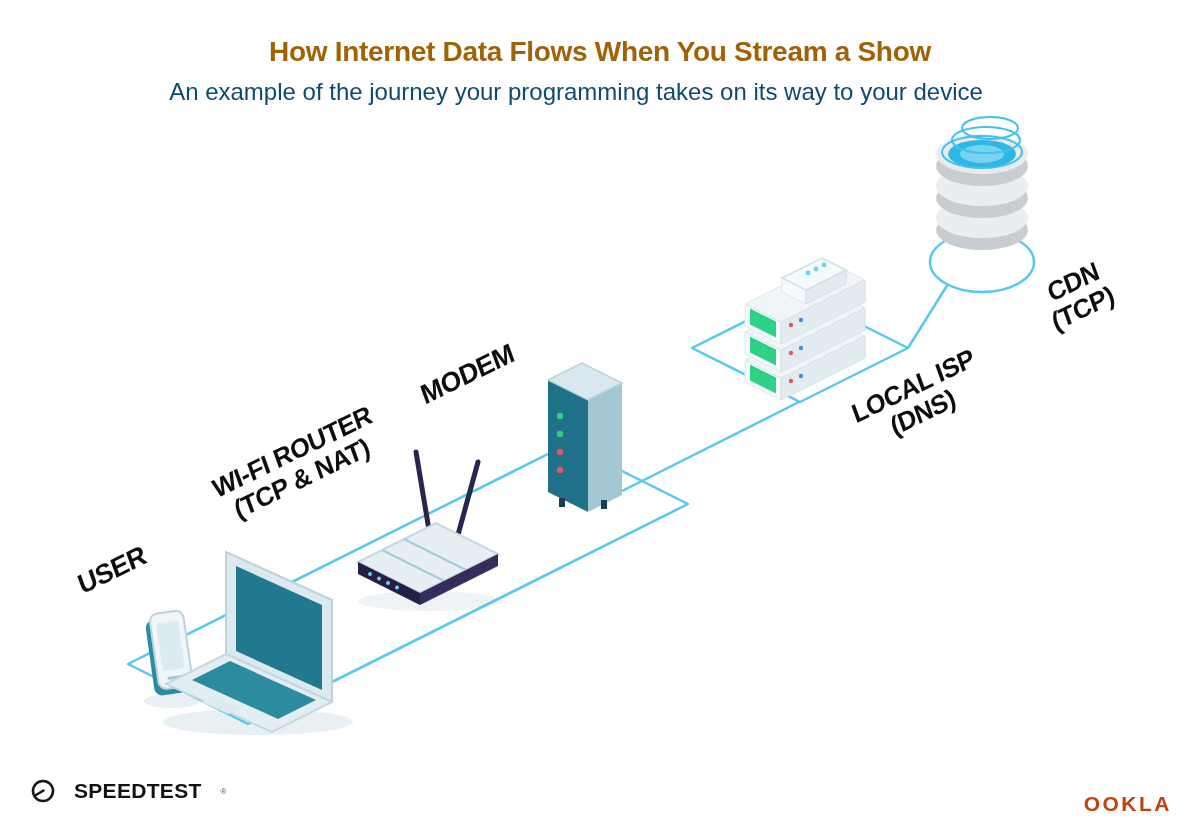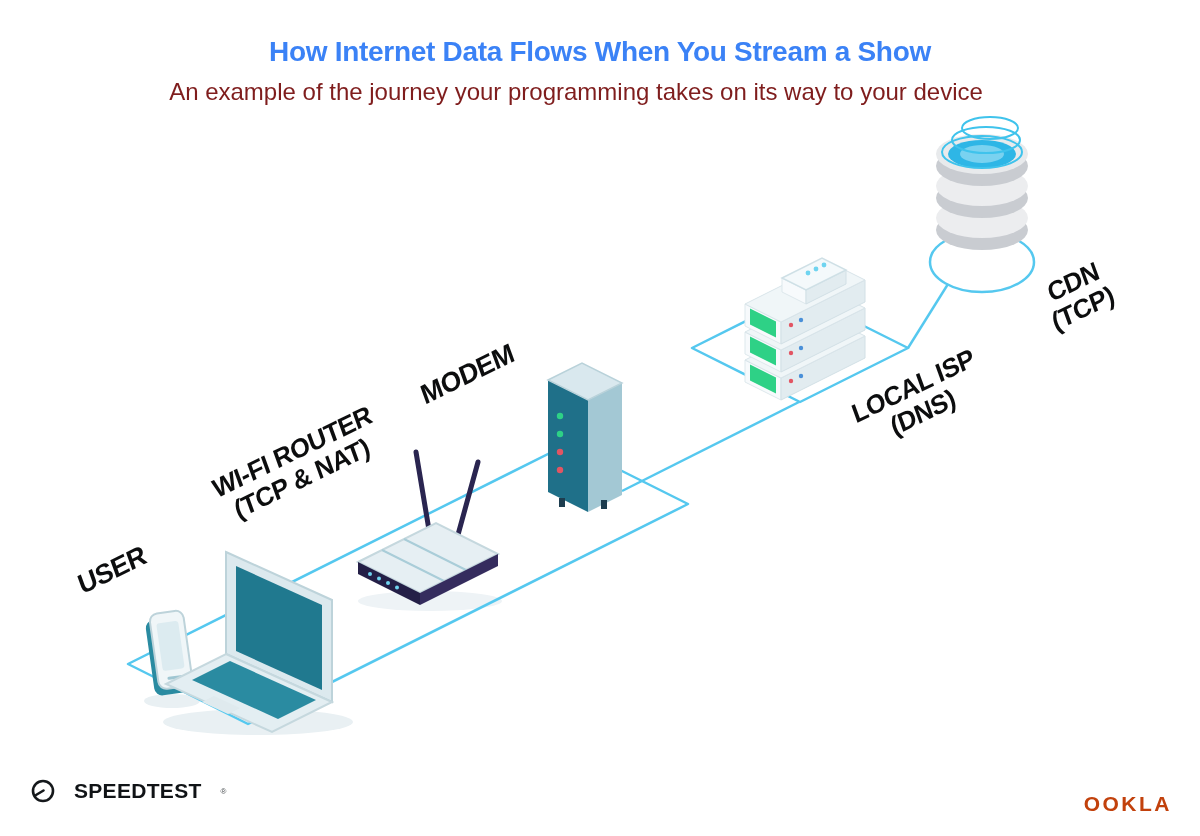--- a/index.html
+++ b/index.html
@@ -2,25 +2,25 @@
 <html><head>
 <meta charset="utf-8">
 <style>
   html,body{margin:0;padding:0;}
   body{
     width:1200px;height:836px;position:relative;background:#ffffff;
     font-family:"Liberation Sans",sans-serif;overflow:hidden;
   }
   .title{
     position:absolute;top:36px;left:0;width:1200px;text-align:center;
-    font-size:28px;font-weight:700;color:#3b82f6;letter-spacing:-0.3px;
+    font-size:28px;font-weight:700;color:#a16207;letter-spacing:-0.3px;
   }
   .subtitle{
     position:absolute;top:78px;left:0;width:1152px;text-align:center;
-    font-size:24px;font-weight:400;color:#7f1d1d;
+    font-size:24px;font-weight:400;color:#0c4a6e;
   }
   .scene{position:absolute;top:0;left:0;}
   .node-label{
     position:absolute;font-weight:700;color:#0c0d0e;text-align:center;
     transform:rotate(-26deg) skewX(-6deg);transform-origin:center;
     font-size:27px;line-height:1.06;letter-spacing:-0.5px;white-space:nowrap;
   }
   .node-label .line{display:block;}
   #lbl-user{left:37px;top:556px;width:150px;}
   #lbl-router{left:182px;top:438px;width:230px;font-size:26px;}

